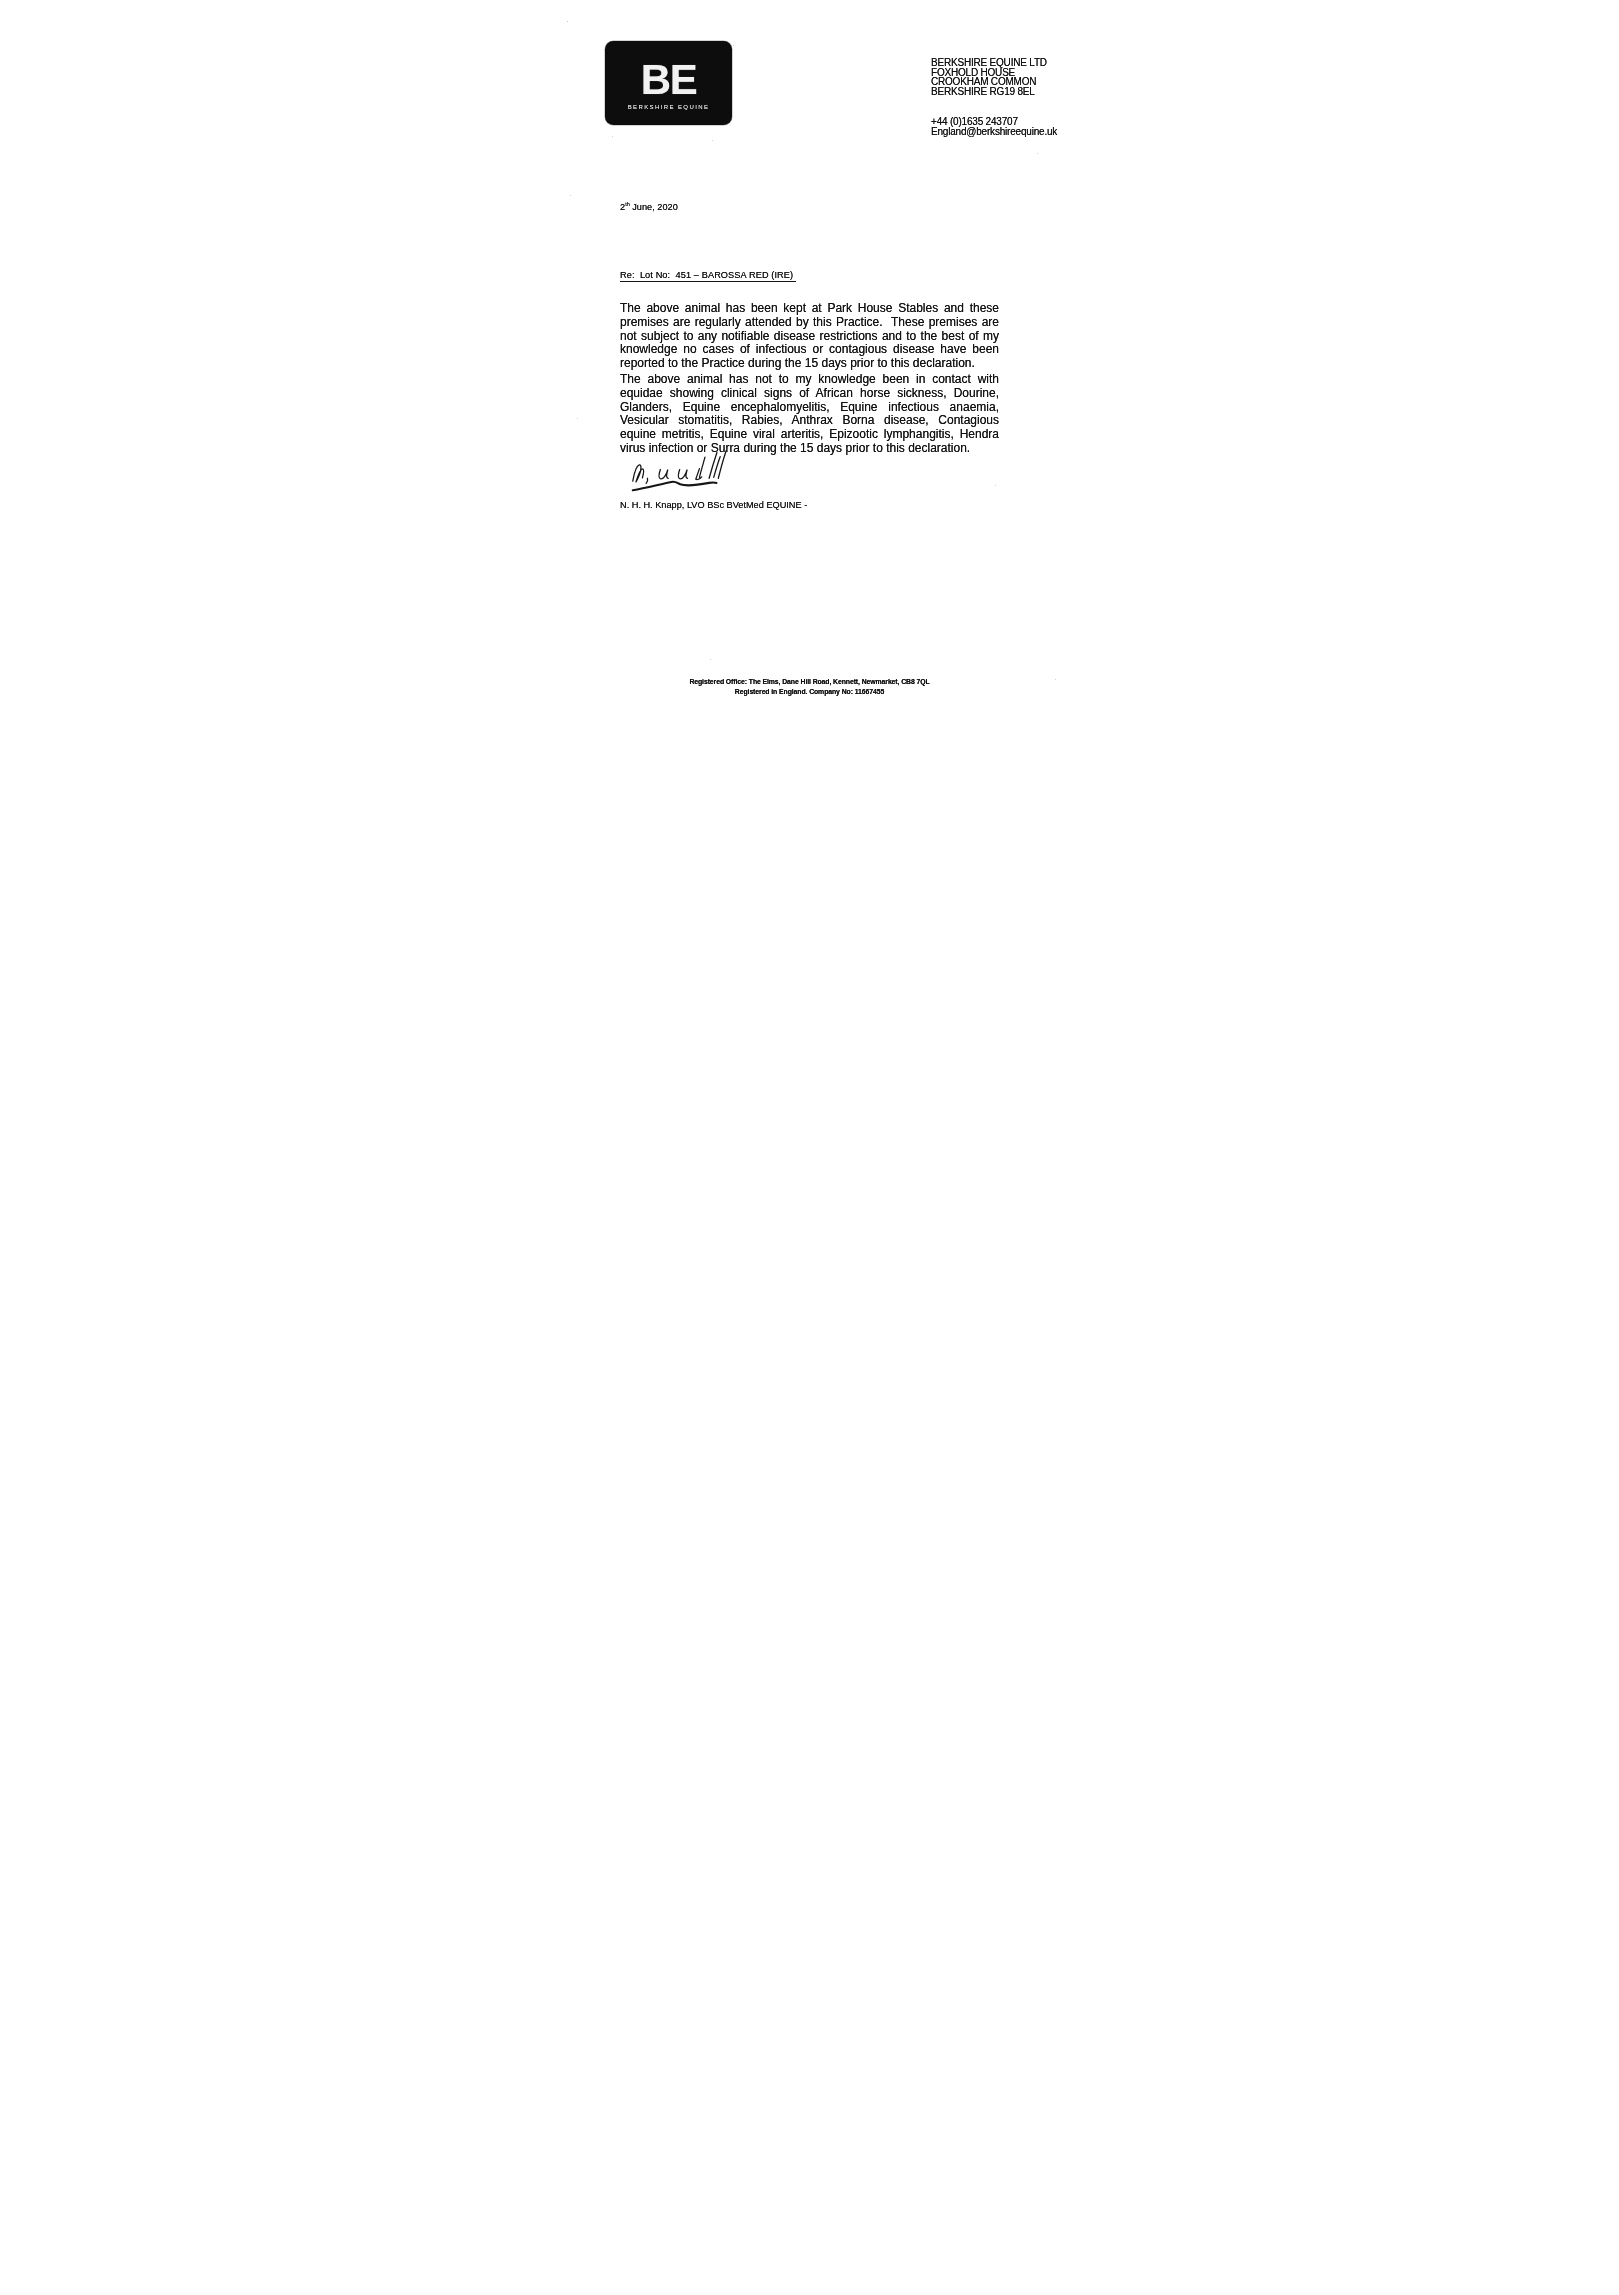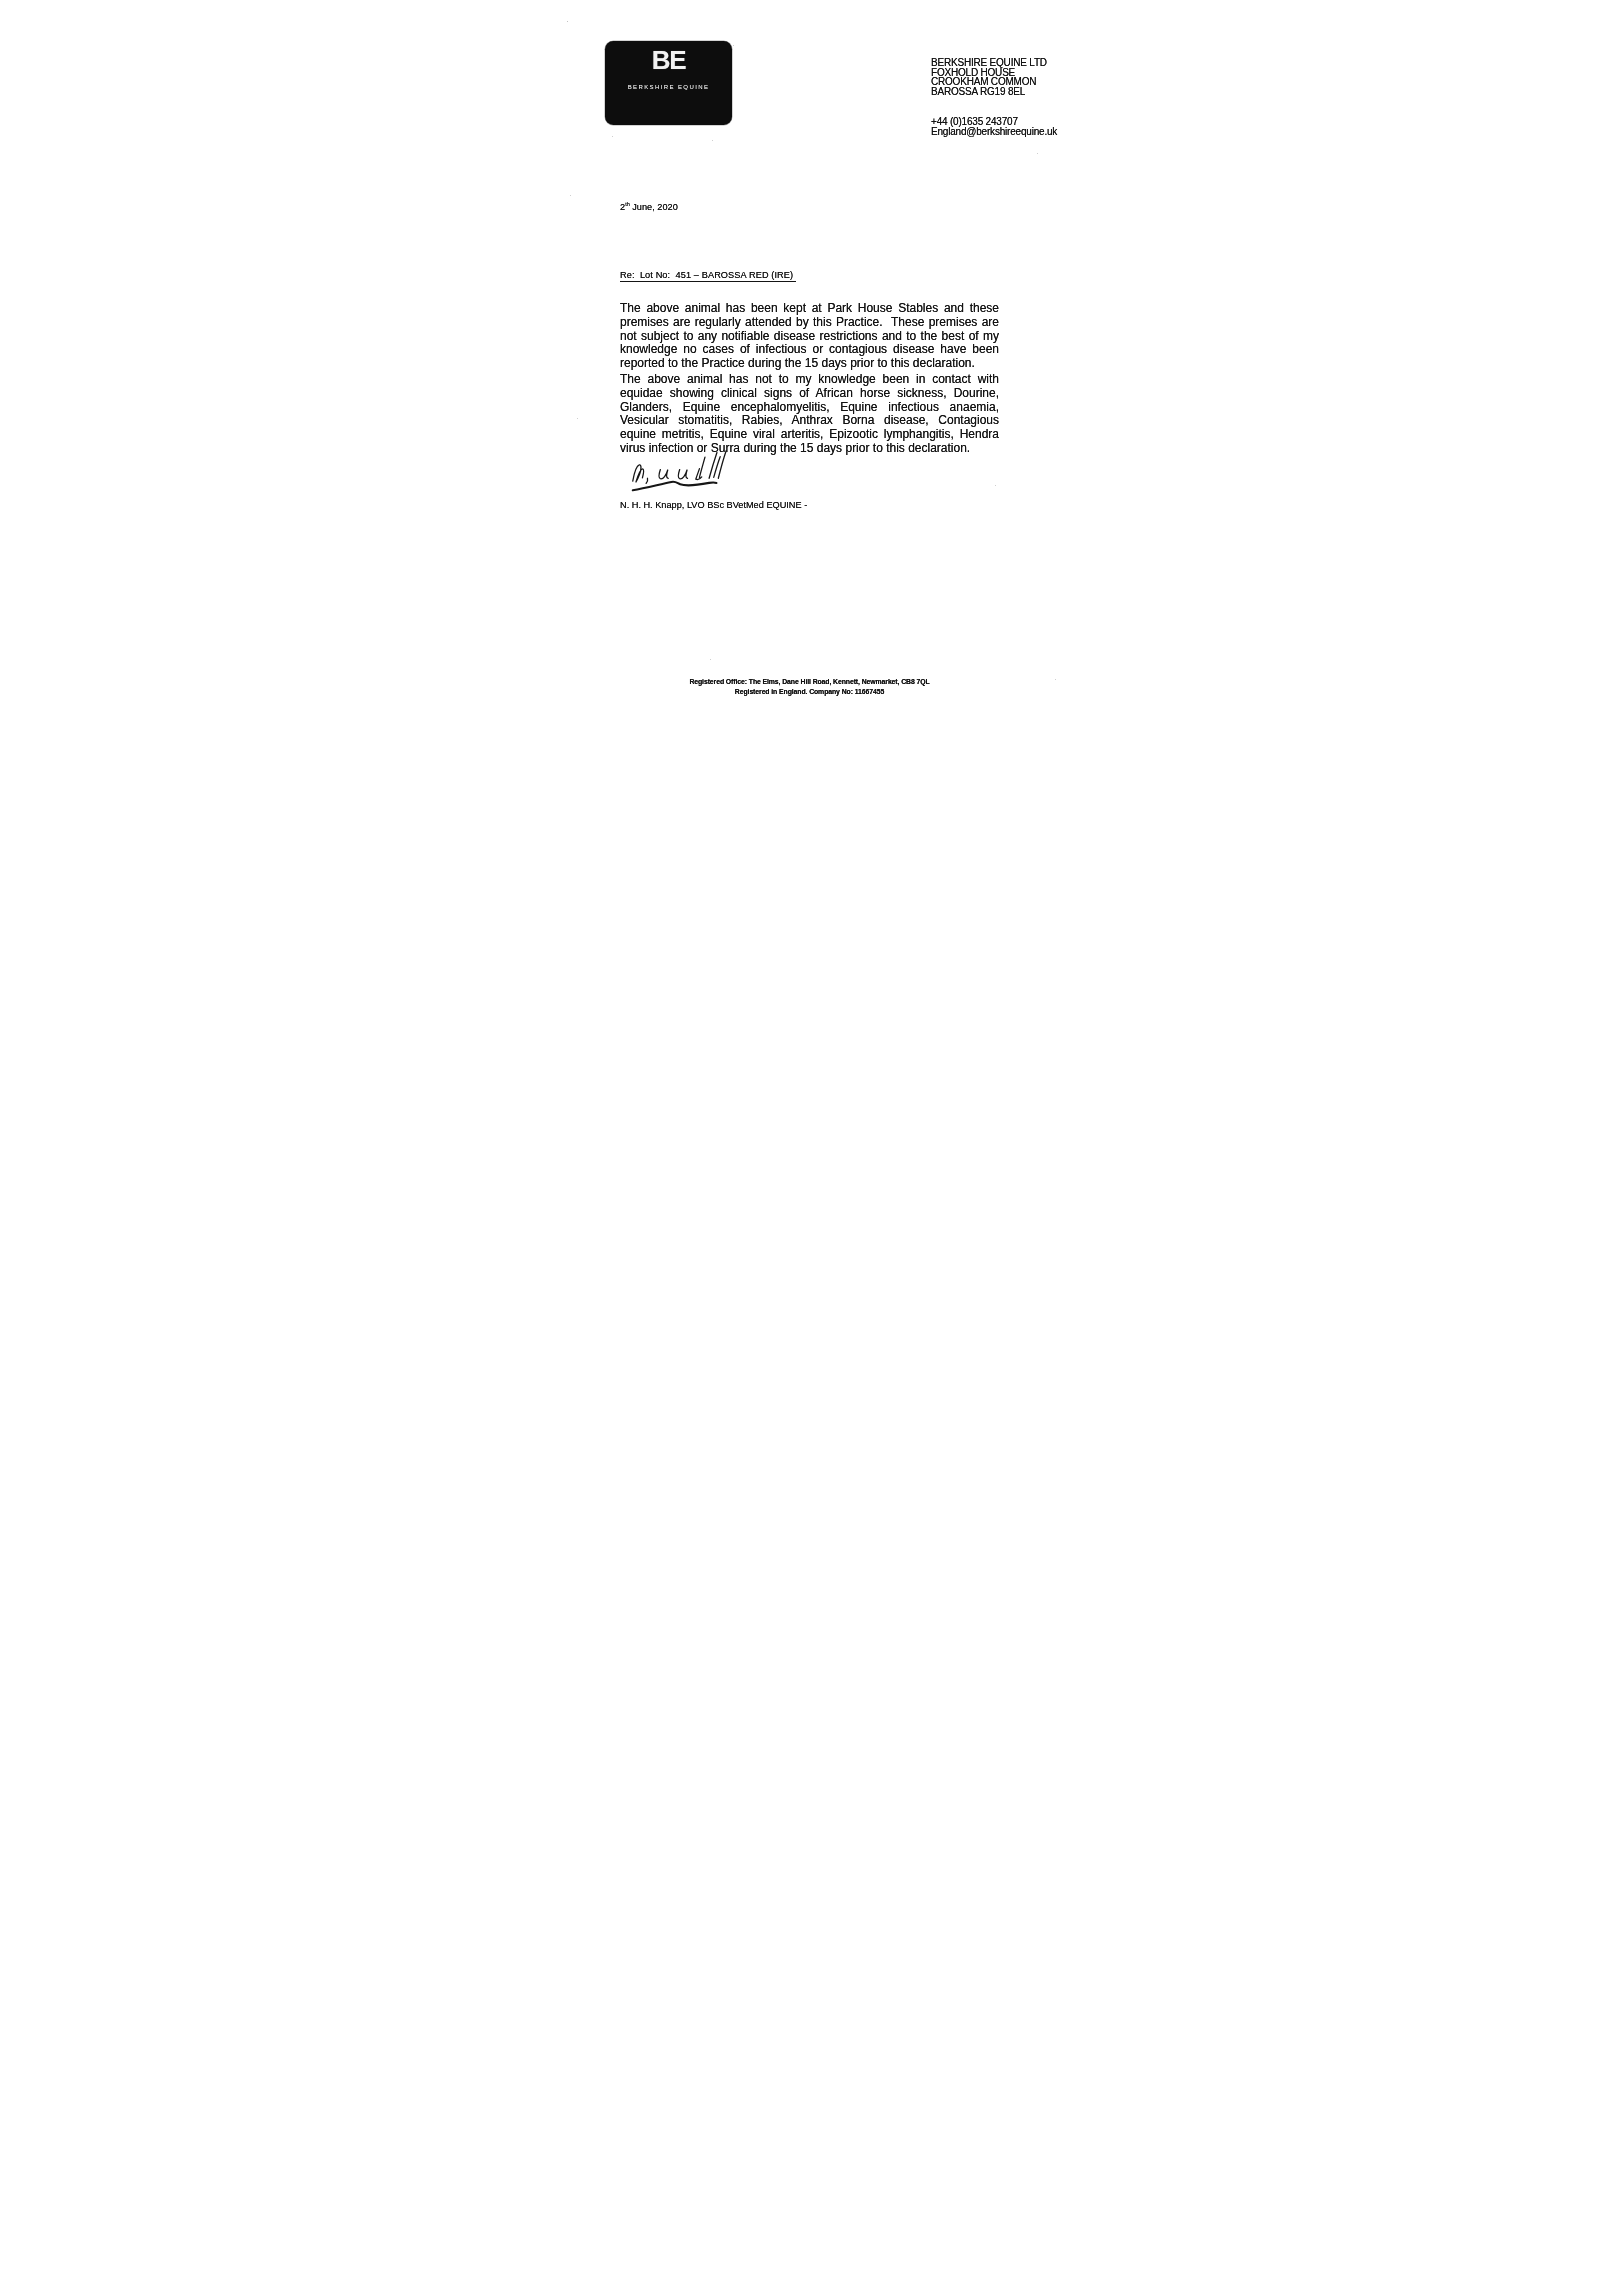--- a/index.html
+++ b/index.html
@@ -22,22 +22,22 @@
   .logo {
     position: absolute;
     left: 48px; top: 41px;
     width: 127px; height: 84px;
     background: #0d0d0d;
     border-radius: 8.3px;
     box-shadow: 0 0 0.5px 0.5px rgba(0,0,0,0.35);
     text-align: center;
   }
   .logo-monogram {
-    margin-top: 0;
-    font-size: 26px;
+    margin-top: 20px;
+    font-size: 42px;
     line-height: 38px;
     font-weight: bold;
     letter-spacing: -1.4px;
     color: #f2f2f2;
     text-shadow: 0 0 0.9px rgba(255,255,255,0.45);
   }
   .logo-wordmark {
     margin-top: 4.6px;
     font-size: 6px;
     letter-spacing: 1.4px;
@@ -128,21 +128,21 @@
 
   <div class="logo">
     <div class="logo-monogram">BE</div>
     <div class="logo-wordmark">BERKSHIRE EQUINE</div>
   </div>
 
   <div class="letterhead ink">
     <div>BERKSHIRE EQUINE LTD</div>
     <div>FOXHOLD HOUSE</div>
     <div>CROOKHAM COMMON</div>
-    <div>BAROSSA RG19 8EL</div>
+    <div>BERKSHIRE RG19 8EL</div>
     <div class="contact">
       <div>+44 (0)1635 243707</div>
       <div>England@berkshireequine.uk</div>
     </div>
   </div>
 
   <div class="date-line ink"><span>2</span><sup>th</sup><span> June, 2020</span></div>
 
   <div class="subject-line ink">Re:  Lot No:  451 – BAROSSA RED (IRE)</div>
 

